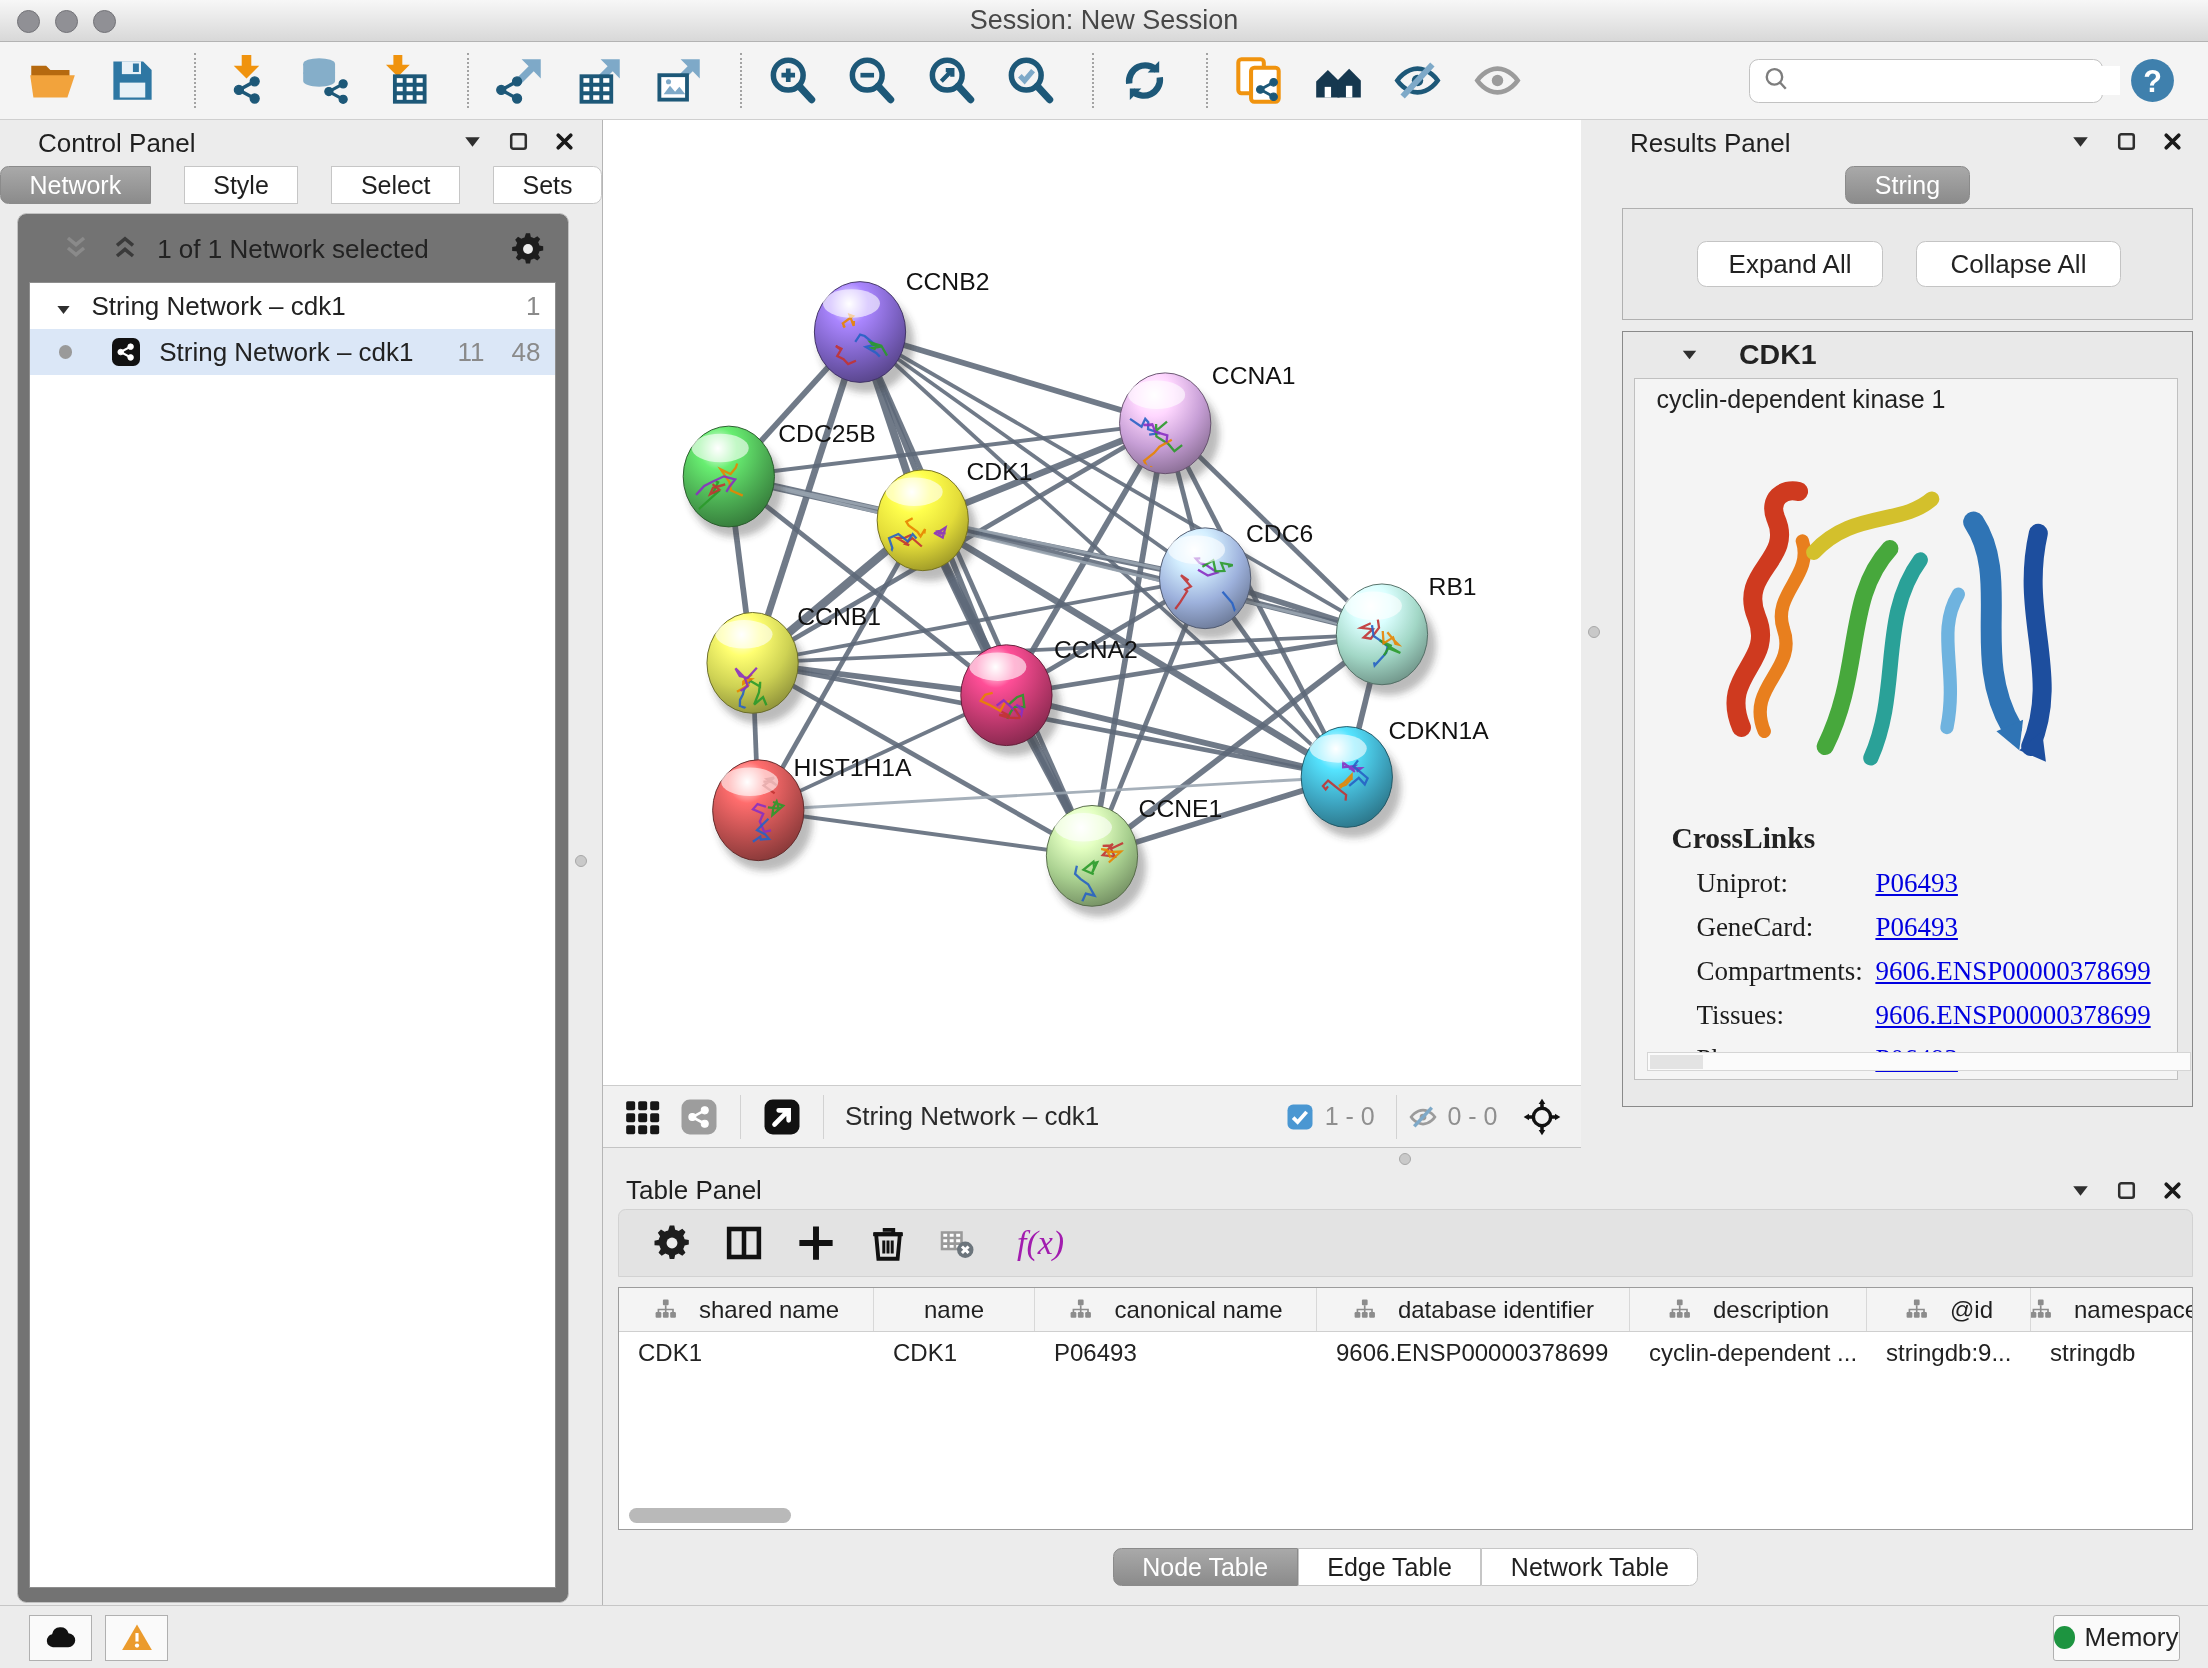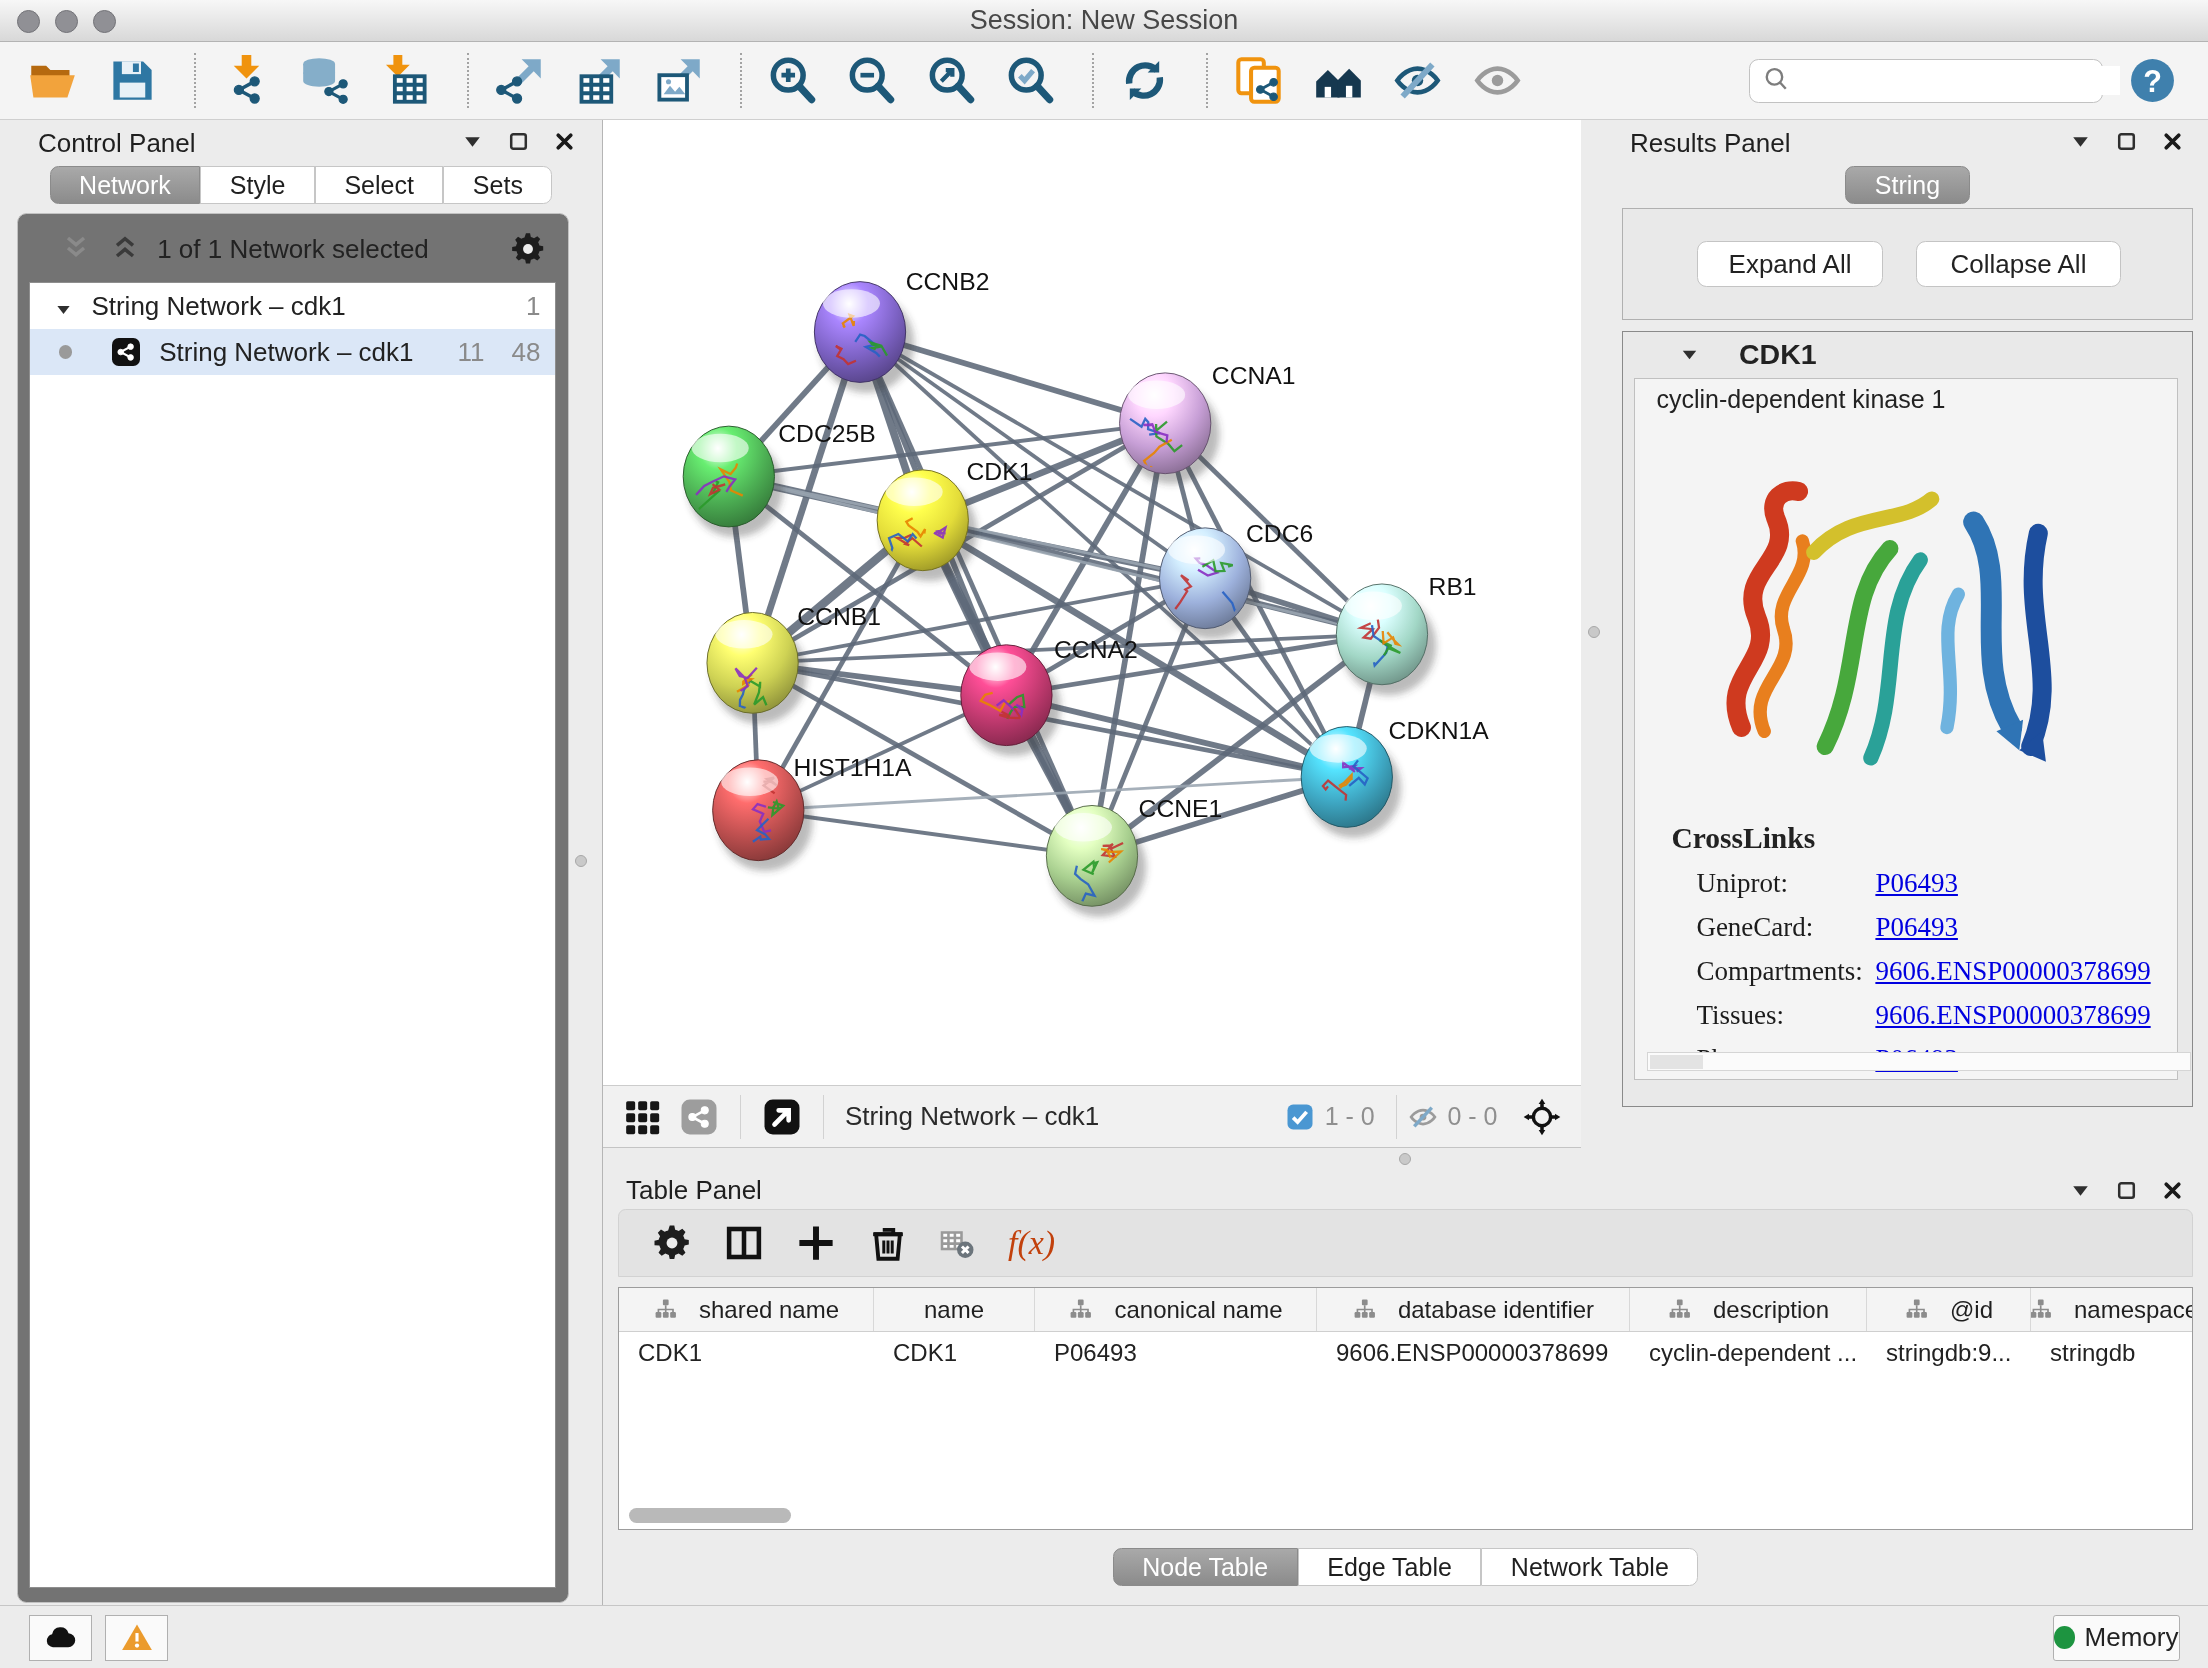--- a/index.html
+++ b/index.html
@@ -39,21 +39,21 @@
   .tab.only  { border-radius:8.6px; }
   .tab.selected { background:linear-gradient(#a9a9a9,#8b8b8b); color:#fff; border-color:#8b8b8b; }
 
   
   #control-panel { left:0; top:120px; width:603px; height:1486px; background:#ececec;
     border-right:1.9px solid #b5b5b5; }
   #cp-head { position:absolute; left:0; top:0; width:100%; height:42px;text-align:center; }
   #cp-title { position:absolute; left:38px; top:7.6px; }
   .head-ctrls { position:absolute; top:8.6px; display:flex; gap:21px; }
   #cp-ctrls { right:25px; }
-  #cp-tabs { position:absolute; left:0; top:46px; width:100%; display:flex; justify-content:center; }
+  #cp-tabs { position:absolute; left:0; top:46px; width:100%; display:flex; justify-content:space-between; }
   #cp-box { position:absolute; left:17px; top:93px; width:552px; height:1390px;
     background:#737373; border:1px solid #c2c2c2; border-radius:9.5px; }
   #cp-statusrow { position:absolute; left:0; top:13.3px; width:100%; height:44px; }
   #cp-statusrow .chev { position:absolute; width:32px; height:32px; top:4.8px; }
   #cp-statusrow .chev svg { width:100%; height:100%; }
   #cp-status { position:absolute; width:100%; text-align:center; top:6.7px; font-size:26px; }
   #cp-gear { position:absolute; right:21px; top:2.9px; width:38px; height:38px; }
   #cp-gear svg { width:100%; height:100%; }
   #cp-tree { position:absolute; left:11.4px; top:68px; width:527px; height:1306px;
     background:#fff; border:1.9px solid #8e8e8e; }
@@ -125,22 +125,22 @@
 
   
   #table-panel { left:603px; top:1169px; width:1605px; height:437px; background:#ececec; }
   #tp-title { position:absolute; left:23px; top:5.7px; }
   #tp-ctrls { right:23px; }
   #tp-toolbar { position:absolute; left:15px; top:40px; width:1575px; height:68px;
     background:#e3e3e3; border:1px solid #d2d2d2; border-radius:7.6px 7.6px 0 0;
     display:flex; align-items:center; padding-left:32px; }
   .tp-icon { width:42px; height:42px; margin-right:30px; }
   .tp-icon svg { width:100%; height:100%; }
-  #tp-fx { font-family:"Liberation Serif",serif; font-style:italic; font-size:34px; color:#c2410c;
-    margin-left:3px; }
+  #tp-fx { font-family:"Liberation Serif",serif; font-style:italic; font-size:34px; color:#a21caf;
+    margin-left:12px; }
   #tp-table { position:absolute; left:15px; top:118px; width:1575px; height:243px;
     background:#fff; border:1px solid #9c9c9c; overflow:hidden; }
   #tp-header { display:flex; height:44px; background:#f4f4f4; border-bottom:1px solid #cfcfcf; }
   .th { display:flex; align-items:center; justify-content:center; gap:21px; font-size:24px;
     color:#1f1f1f; border-right:1px solid #d8d8d8; overflow:hidden; white-space:nowrap; flex:0 0 auto; }
   .th svg { width:25px; height:25px; flex:0 0 auto; }
   .tr { display:flex; height:42px; }
   .td { font-size:24px; padding-left:19px; display:flex; align-items:center;
     overflow:hidden; white-space:nowrap; flex:0 0 auto; }
   #tp-hscroll { position:absolute; left:9.5px; bottom:5.7px; width:162px; height:15px;

